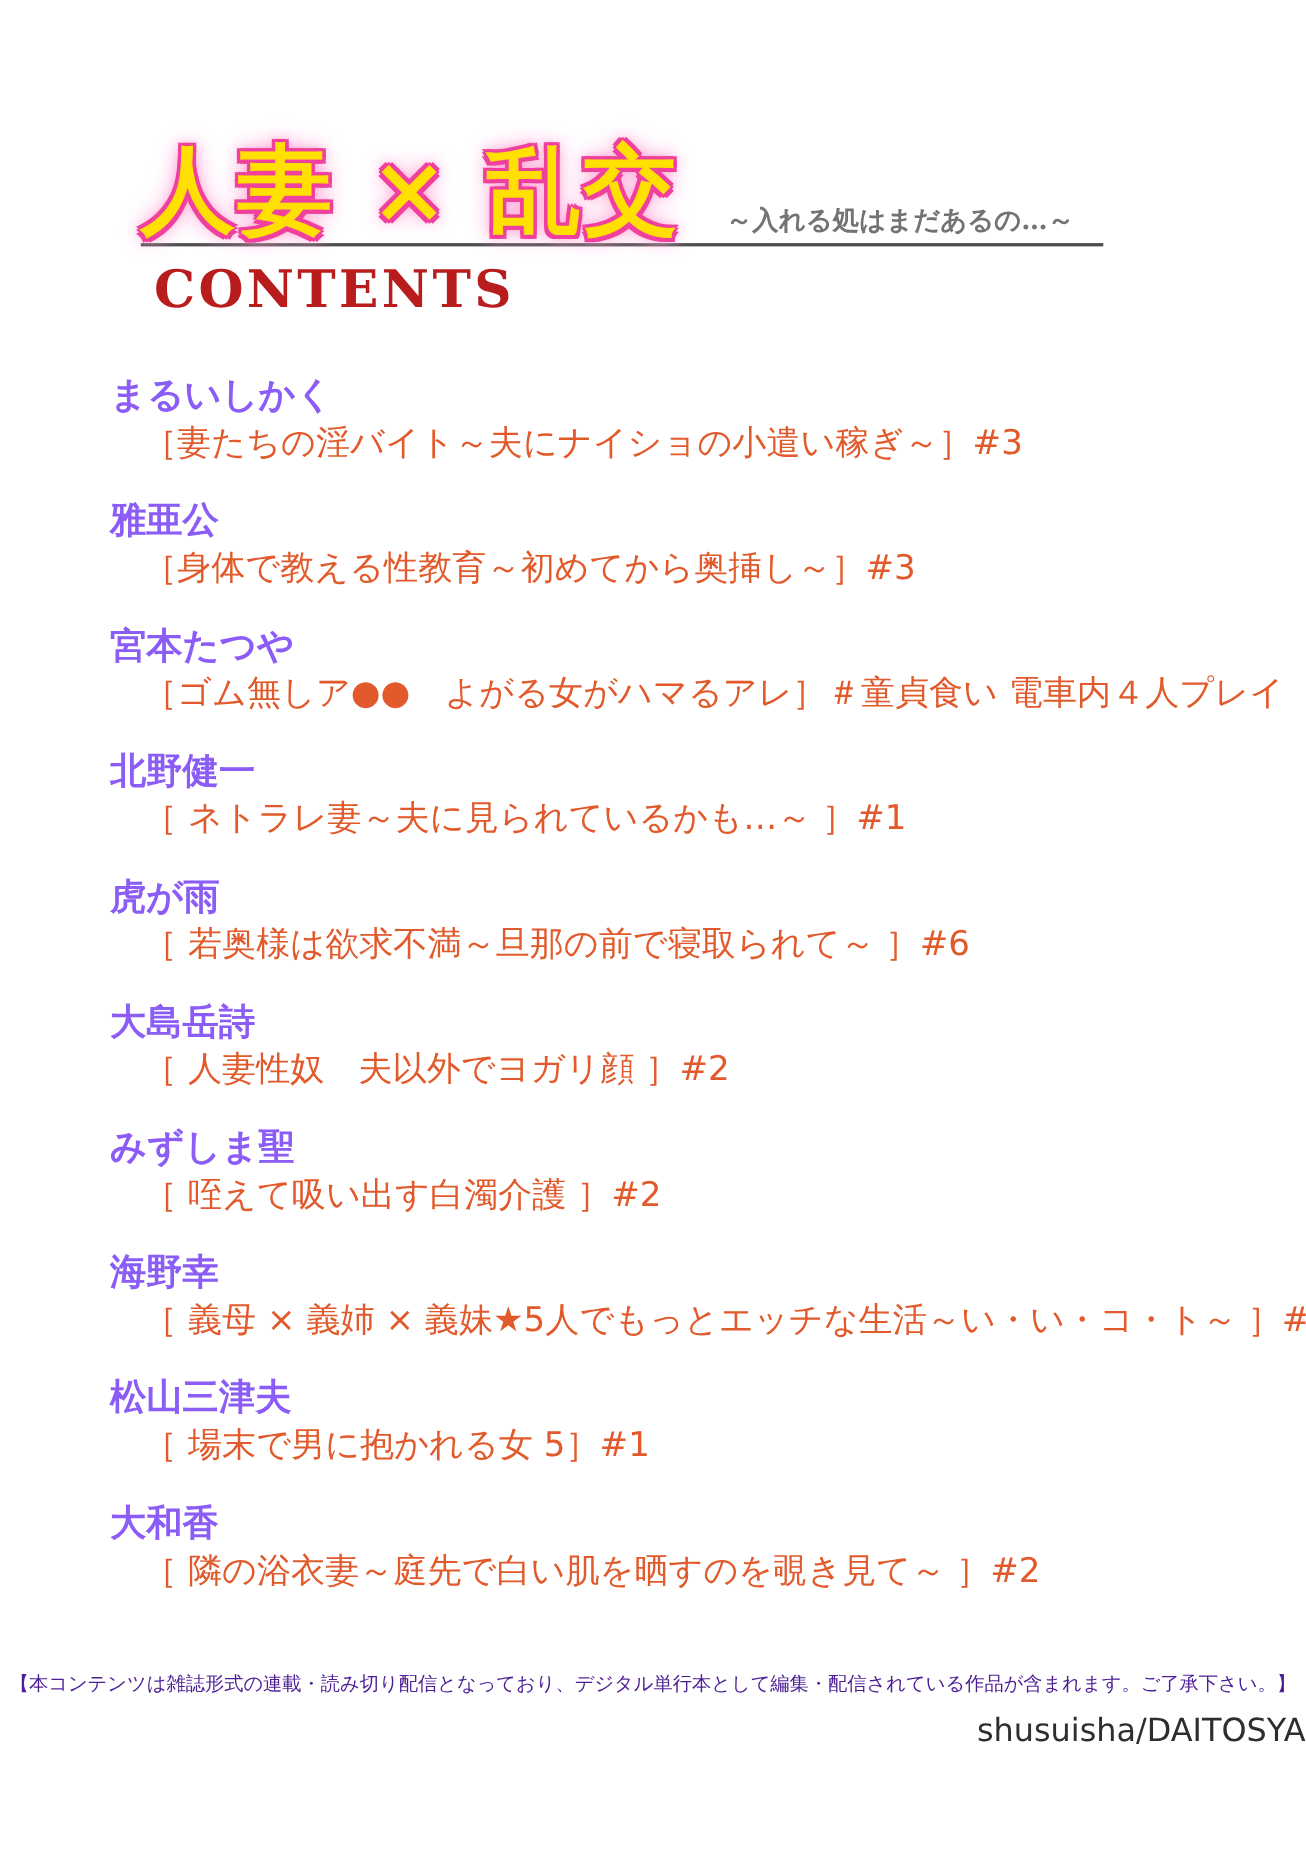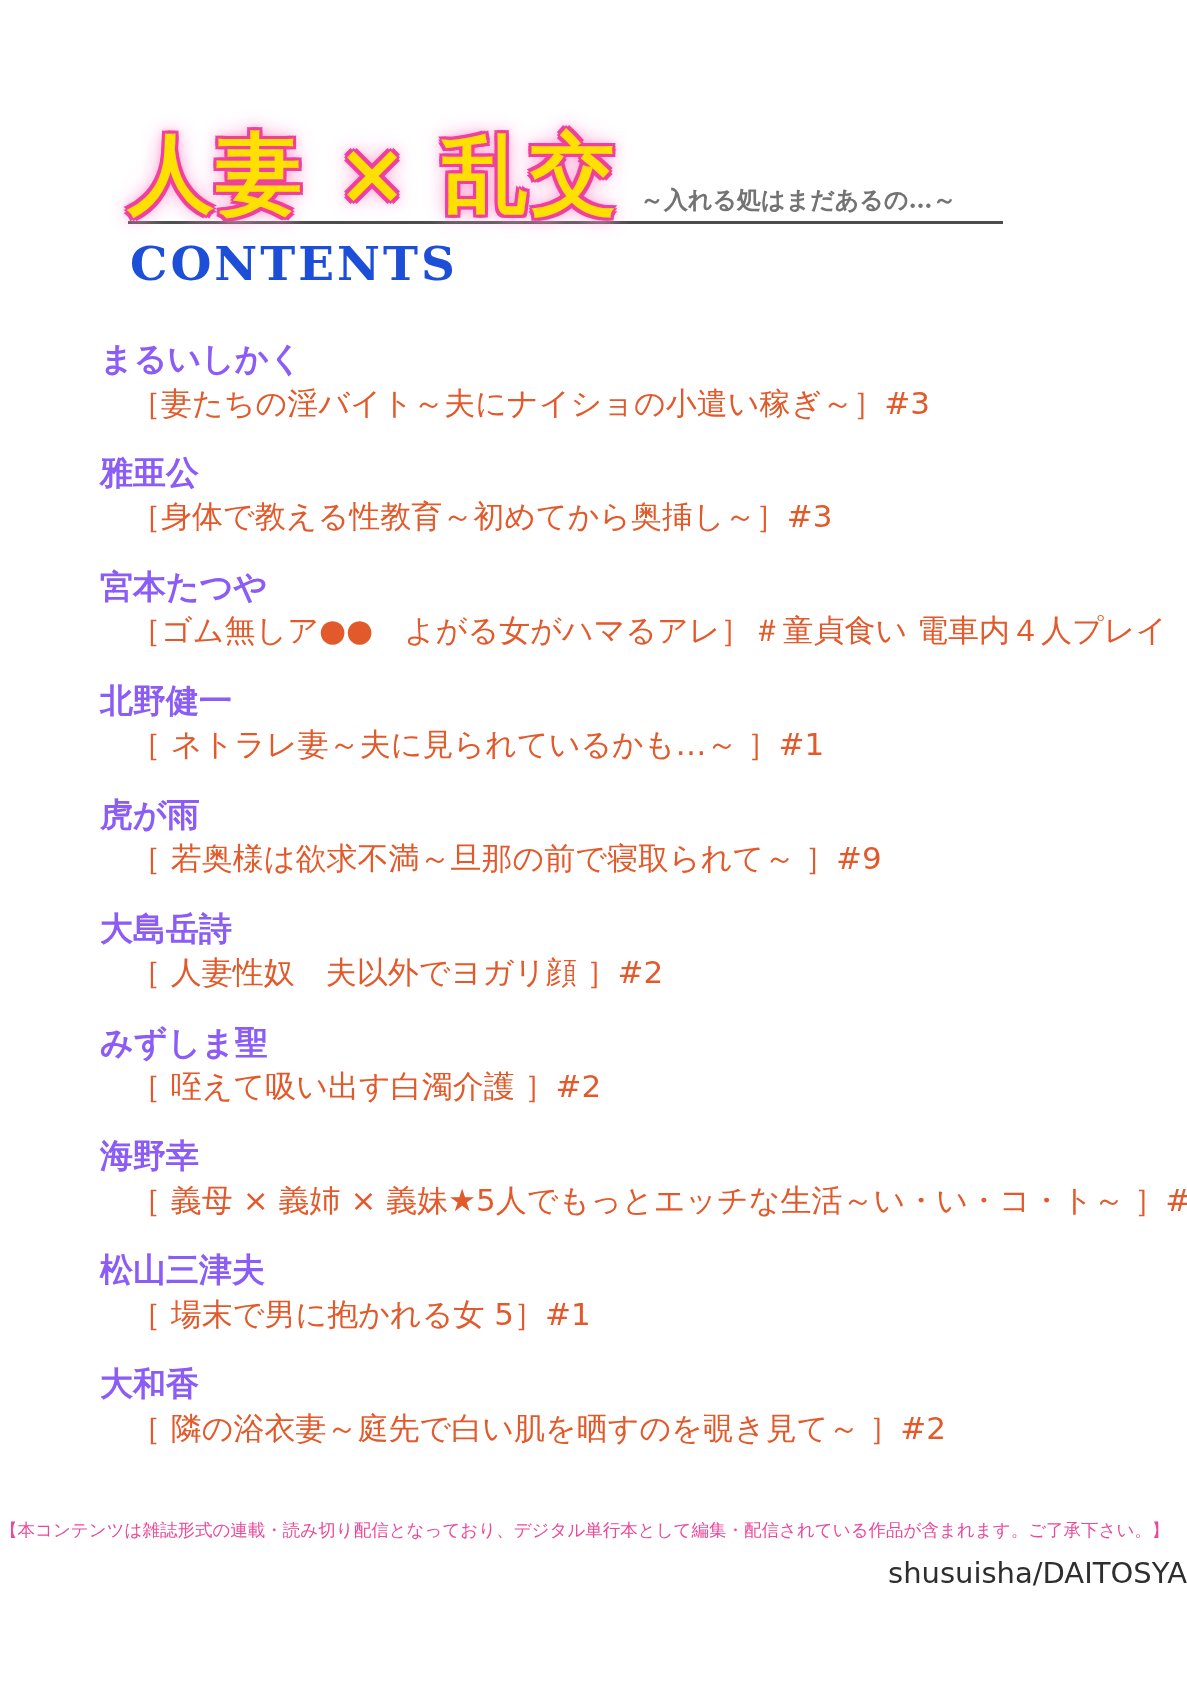--- a/index.html
+++ b/index.html
@@ -7,21 +7,21 @@
     width: 1187px; height: 1687px;
     background: #ffffff;
     font-family: "DejaVu Sans", "Liberation Sans", sans-serif;
     position: relative;
     overflow: hidden;
   }
   .page { position: absolute; inset: 0; }
 
   
   .header { position: absolute; left: 128px; top: 128px; width: 880px; }
-  .title-row { display: flex; align-items: flex-end; }
+  .title-row { display: flex; align-items: flex-end; gap: 20px; }
   .logo {
     font-family: "DejaVu Serif", "Liberation Serif", serif;
     font-weight: bold;
     font-size: 86px;
     line-height: 1.05;
     letter-spacing: 2px;
     color: #ffe000;
     white-space: nowrap;
     text-shadow:
       3px 0 0 #f0409e, -3px 0 0 #f0409e, 0 3px 0 #f0409e, 0 -3px 0 #f0409e,
@@ -37,26 +37,26 @@
     margin-bottom: 2px;
     white-space: nowrap;
   }
   .rule {
     margin-top: 3px;
     width: 875px;
     border-top: 3px solid #4c4c4c;
   }
   .contents-label {
     margin-top: 12px;
-    margin-left: 2px;
+    margin-left: 12px;
     font-family: "DejaVu Serif", "Liberation Serif", serif;
     font-weight: bold;
     font-size: 47px;
     letter-spacing: 3px;
-    color: #1d4ed8;
+    color: #b91c1c;
   }
 
   
   .entries { position: absolute; left: 100px; top: 336px; width: 1040px; }
   .entry { margin-bottom: 25px; }
   .entry-author {
     color: #8b5cf6;
     font-size: 33px;
     font-weight: bold;
     line-height: 1.38;
@@ -67,23 +67,23 @@
     font-size: 31px;
     font-weight: 400;
     line-height: 1.40;
     padding-left: 30px;
     white-space: nowrap;
   }
 
   
   .disclaimer {
     position: absolute; left: 0; top: 1518px; width: 100%;
-    text-align: left;
+    text-align: center;
     font-size: 17.5px;
-    color: #ec4899;
+    color: #4c1d95;
     font-weight: 500;
   }
   .publisher {
     position: absolute; left: 0; top: 1556px; width: 100%;
     text-align: right;
     font-size: 29px;
     color: #2e2e2e;
   }
 </style>
 </head>
@@ -112,21 +112,21 @@
     <div class="entry">
       <div class="entry-author">宮本たつや</div>
       <div class="entry-title">［ゴム無しア●●　よがる女がハマるアレ］＃童貞食い 電車内４人プレイ</div>
     </div>
     <div class="entry">
       <div class="entry-author">北野健一</div>
       <div class="entry-title">［ ネトラレ妻～夫に見られているかも…～ ］#1</div>
     </div>
     <div class="entry">
       <div class="entry-author">虎が雨</div>
-      <div class="entry-title">［ 若奥様は欲求不満～旦那の前で寝取られて～ ］#9</div>
+      <div class="entry-title">［ 若奥様は欲求不満～旦那の前で寝取られて～ ］#6</div>
     </div>
     <div class="entry">
       <div class="entry-author">大島岳詩</div>
       <div class="entry-title">［ 人妻性奴　夫以外でヨガリ顔 ］#2</div>
     </div>
     <div class="entry">
       <div class="entry-author">みずしま聖</div>
       <div class="entry-title">［ 咥えて吸い出す白濁介護 ］#2</div>
     </div>
     <div class="entry">

